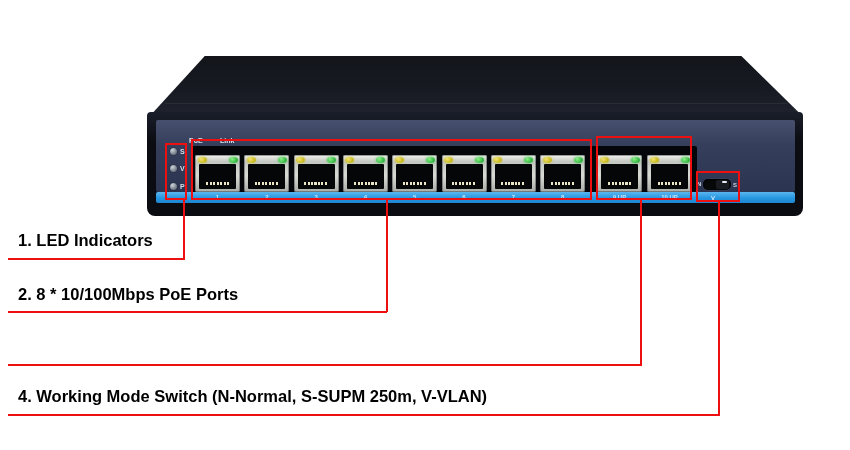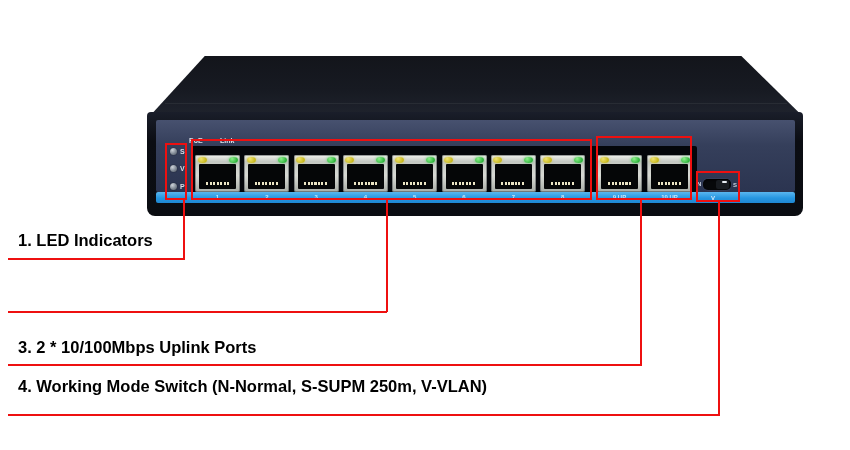--- a/index.html
+++ b/index.html
@@ -186,15 +186,15 @@
   <div class="vline" style="left:183px;top:199px;height:61px"></div>
   <div class="vline" style="left:385.5px;top:199px;height:113px"></div>
   <div class="vline" style="left:640px;top:199px;height:166px"></div>
   <div class="vline" style="left:718px;top:201px;height:214px"></div>
   <div class="hline" style="left:8px;top:258px;width:177px"></div>
   <div class="hline" style="left:8px;top:310.5px;width:379px"></div>
   <div class="hline" style="left:8px;top:363.5px;width:634px"></div>
   <div class="hline" style="left:8px;top:413.5px;width:712px"></div>
 
   <div class="ann" style="top:231px">1. LED Indicators</div>
-  <div class="ann" style="top:338px">3. 2 * 10/100Mbps Uplink Ports</div>
-  <div class="ann" style="top:377px">4. Working Mode Switch (N-Normal, S-SUPM 250m, V-VLAN)</div>
+  <div class="ann" style="top:285px">2. 8 * 10/100Mbps PoE Ports</div>
+  <div class="ann" style="top:387px">4. Working Mode Switch (N-Normal, S-SUPM 250m, V-VLAN)</div>
 </div>
 
 </body></html>

